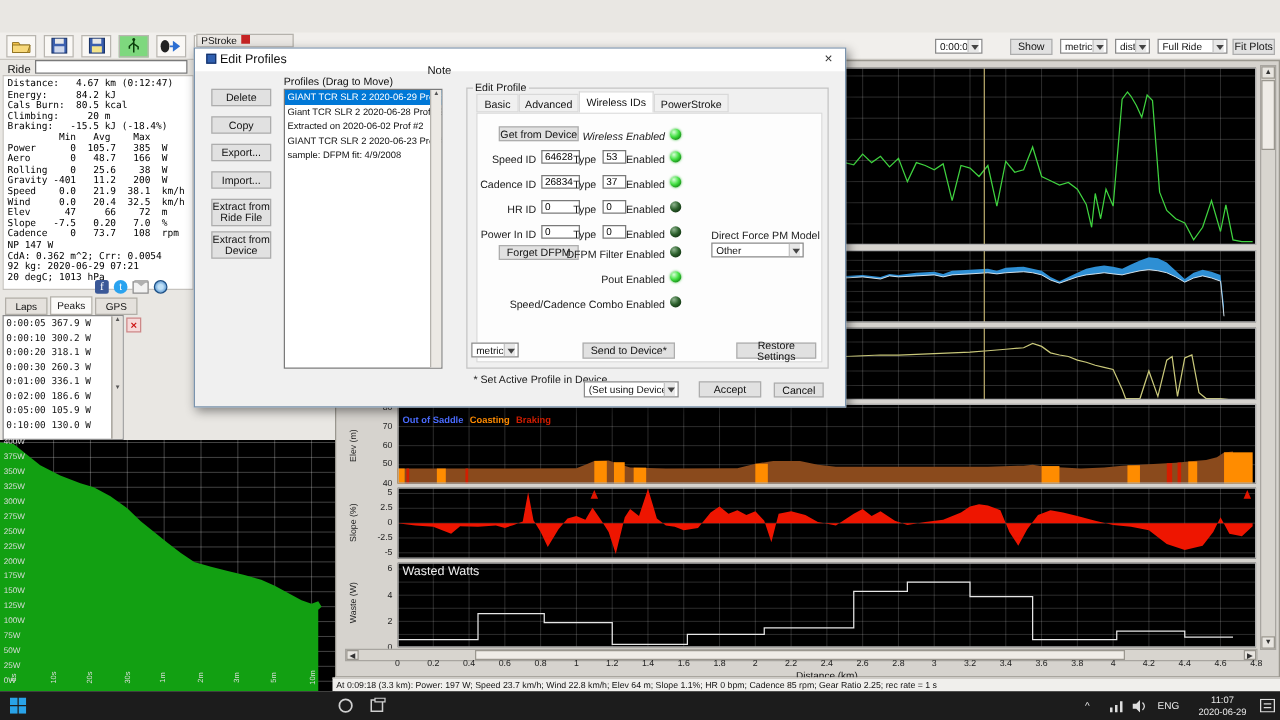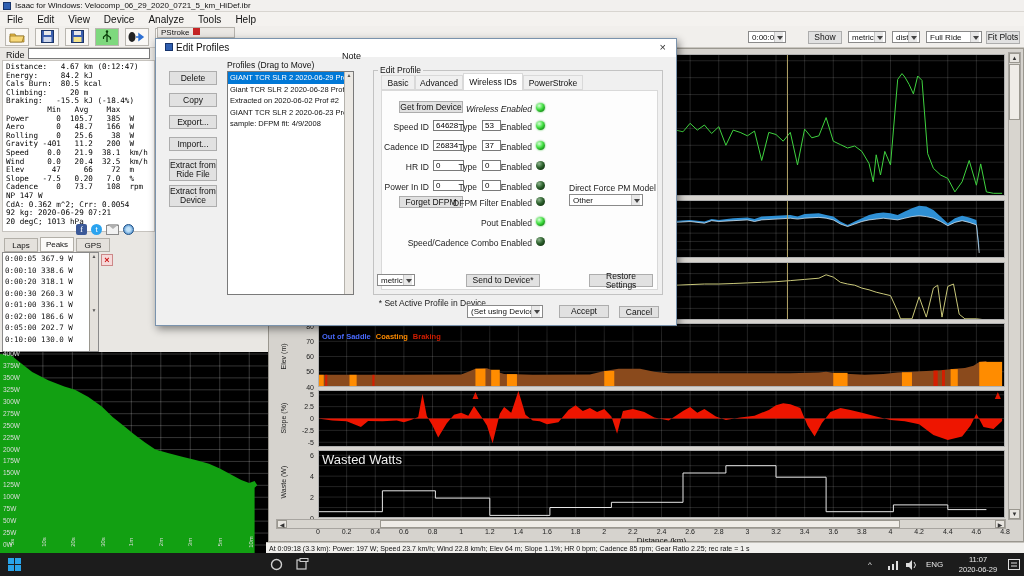--- a/index.html
+++ b/index.html
@@ -28,43 +28,30 @@
 .tab{position:absolute;height:15px;background:#f0f0f0;border:1px solid #d9d9d9;font-size:8.5px;display:flex;align-items:center;justify-content:center}
 .tab.active{background:#fff;height:17px;margin-top:-2px;border-bottom:none;z-index:2}
 .ylab{position:absolute;font-size:7px;color:#222;width:20px;text-align:right}
 .ytitle{position:absolute;font-size:7px;color:#222;transform:rotate(-90deg);white-space:nowrap}
 .xtick{position:absolute;font-size:7px;color:#222;width:24px;text-align:center}
 .scrollv,.scrollh{position:absolute;background:#d8d5cf;border:1px solid #a8a5a0;font-size:6px;color:#444}
 .sbarrow{position:absolute;background:#e8e5e0;border:1px solid #9a978f;display:flex;align-items:center;justify-content:center;font-size:6px;color:#333}
 .sbthumb{position:absolute;background:#efece7;border:1px solid #9a978f}
 .ltab{position:absolute;height:14px;background:#e4e1dc;border:1px solid #b2afa8;font-size:8px;display:flex;align-items:center;justify-content:center}
 .ltab.active{background:#fbfaf8;height:15px;margin-top:-1px;z-index:2}
-.chartlbl{position:absolute;font-size:13px;color:#eee}
+.chartlbl{position:absolute;font-size:10px;color:#eee}
 .legend span{font-size:7.5px;margin-right:5px;font-weight:bold}
 .tray{font-size:8px;color:#e8e8e8}
 </style>
 </head>
 <body>
 
 <div id="screen">
 
-  <div class="abs titlebar">
-    <span class="appicon"></span>
-    <span>Isaac for Windows: Velocomp_06_29_2020_0721_5_km_HiDef.ibr</span>
-  </div>
-
-  <div class="abs menubar">
-      <span class="mitem">File</span>
-      <span class="mitem">Edit</span>
-      <span class="mitem">View</span>
-      <span class="mitem">Device</span>
-      <span class="mitem">Analyze</span>
-      <span class="mitem">Tools</span>
-      <span class="mitem">Help</span>
-    </div>
+
 
   <div class="abs toolbar">
     <span class="tbtn">
       <svg width="16" height="12">
           <path d="M1 3 h5 l1 2 h8 v6 h-14 z" fill="#f0c14b" stroke="#8a6d1d" stroke-width="0.7"></path>
           <path d="M1 5 h14 l-2 6 h-12 z" fill="#f7d87a" stroke="#8a6d1d" stroke-width="0.7"></path>
         </svg>
     </span>
     <span class="tbtn">
       <svg width="13" height="13">
@@ -155,26 +142,26 @@
     <span style="width:11px;height:11px;background:#2aa3ef;border-radius:50%;color:#fff;font-size:8px;text-align:center;line-height:11px">t</span>
     <span style="width:13px;height:10px;background:#f2f2f2;border:1px solid #8a8a8a;position:relative;margin-top:1px">
         <span style="position:absolute;left:0;top:-2px;width:0;height:0;border-left:6px solid transparent;border-right:6px solid transparent;border-top:5px solid #b0b0b0"></span>
       </span>
     <span style="width:11px;height:11px;background:radial-gradient(circle,#bfe0f7 30%,#2d77c2);border-radius:50%;border:1px solid #1c4f85"></span>
   </div>
 
   <div id="lapstabs"></div>
   <div class="abs" style="left:2px;top:252px;width:97px;height:100px;background:#fff;border:1px solid #8a8a8a" id="peaks">
       <div class="listrow" style="font-family: &quot;DejaVu Sans Mono&quot;, monospace;">0:00:05 367.9 W</div>
-      <div class="listrow" style="font-family: &quot;DejaVu Sans Mono&quot;, monospace;">0:00:10 338.6 W</div>
+      <div class="listrow" style="font-family: &quot;DejaVu Sans Mono&quot;, monospace;">0:00:10 300.2 W</div>
       <div class="listrow" style="font-family: &quot;DejaVu Sans Mono&quot;, monospace;">0:00:20 318.1 W</div>
       <div class="listrow" style="font-family: &quot;DejaVu Sans Mono&quot;, monospace;">0:00:30 260.3 W</div>
       <div class="listrow" style="font-family: &quot;DejaVu Sans Mono&quot;, monospace;">0:01:00 336.1 W</div>
       <div class="listrow" style="font-family: &quot;DejaVu Sans Mono&quot;, monospace;">0:02:00 186.6 W</div>
-      <div class="listrow" style="font-family: &quot;DejaVu Sans Mono&quot;, monospace;">0:05:00 202.7 W</div>
+      <div class="listrow" style="font-family: &quot;DejaVu Sans Mono&quot;, monospace;">0:05:00 105.9 W</div>
       <div class="listrow" style="font-family: &quot;DejaVu Sans Mono&quot;, monospace;">0:10:00 130.0 W</div>
     </div>
   <div class="abs" style="left:89px;top:253px;width:9px;height:98px;background:#e4e1dc;border-left:1px solid #9a978f;font-size:5px;color:#555;text-align:center">▲<br><br><br><br><br><br><br><br><br>▼</div>
   <div class="abs" style="left:101px;top:254px;width:12px;height:12px;background:#f6d9d9;border:1px solid #c88;color:#c11;font-size:9px;font-weight:bold;text-align:center;line-height:11px">×</div>
 
   <div class="abs" style="left:0;top:352px;width:268px;height:201px;background:#000" id="pdwrap"><svg width="268" height="201">
         <line x1="13.4" y1="0" x2="13.4" y2="201" stroke="rgba(255,255,255,0.35)" stroke-width="0.6"></line>
         <line x1="42.88" y1="0" x2="42.88" y2="201" stroke="rgba(255,255,255,0.35)" stroke-width="0.6"></line>
         <line x1="72.36" y1="0" x2="72.36" y2="201" stroke="rgba(255,255,255,0.35)" stroke-width="0.6"></line>
         <line x1="101.84" y1="0" x2="101.84" y2="201" stroke="rgba(255,255,255,0.35)" stroke-width="0.6"></line>

